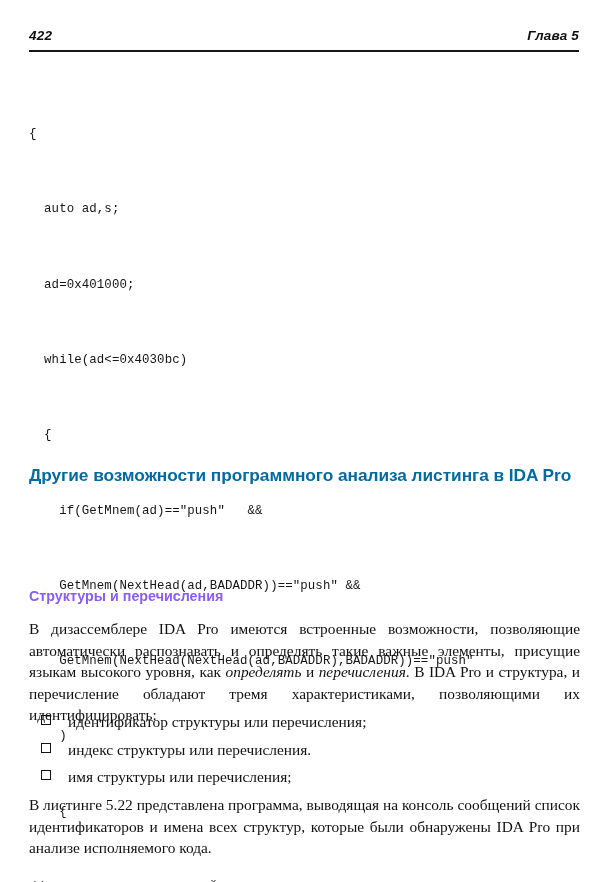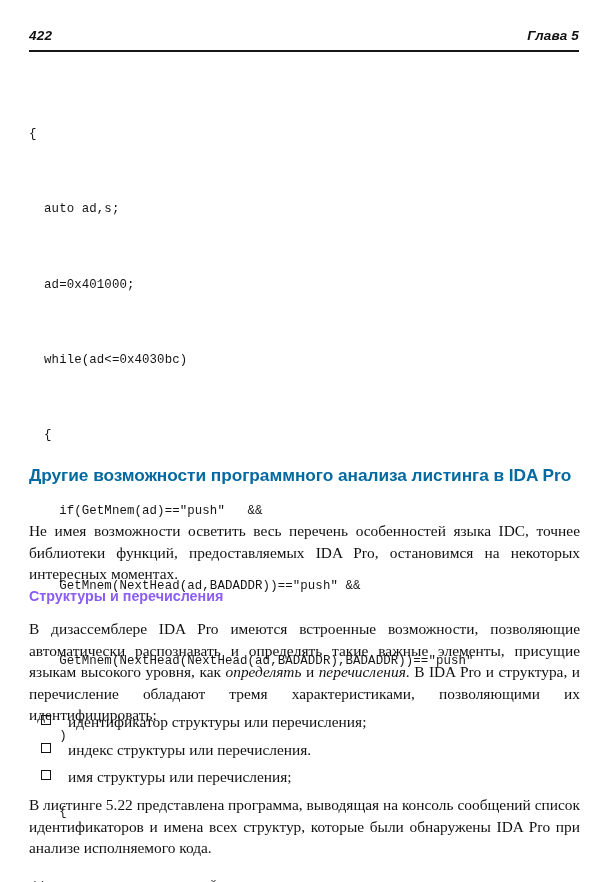--- a/index.html
+++ b/index.html
@@ -175,21 +175,20 @@
     
     
     
     
     
     
   </div>
 
   <h1 class="h1">Другие возможности программного анализа листинга в IDA Pro</h1>
 
-  <p class="para para-intro">Не имея возможности осветить весь перечень особенностей языка IDC, точнее библиотеки функций, предоставляемых IDA Pro, остановимся на некоторых интересных моментах.</p>
 
   <h2 class="h2">Структуры и перечисления</h2>
 
   <p class="para para-struct"><span>В дизассемблере IDA Pro имеются встроенные возможности, позволяющие автоматически распознавать и определять такие важные элементы, присущие языкам высокого уровня, как </span><i>определять</i><span> и </span><i>перечисления</i><span>. В IDA Pro и структура, и перечисление обладают тремя характеристиками, позволяющими их идентифицировать:</span></p>
 
   <ul class="bullet-list" style="list-style:none;margin:12px;padding:0;">
     <li class="bullet-item">
       <span class="bullet-marker"></span>
       <span class="bullet-text">идентификатор структуры или перечисления;</span>
     </li>

